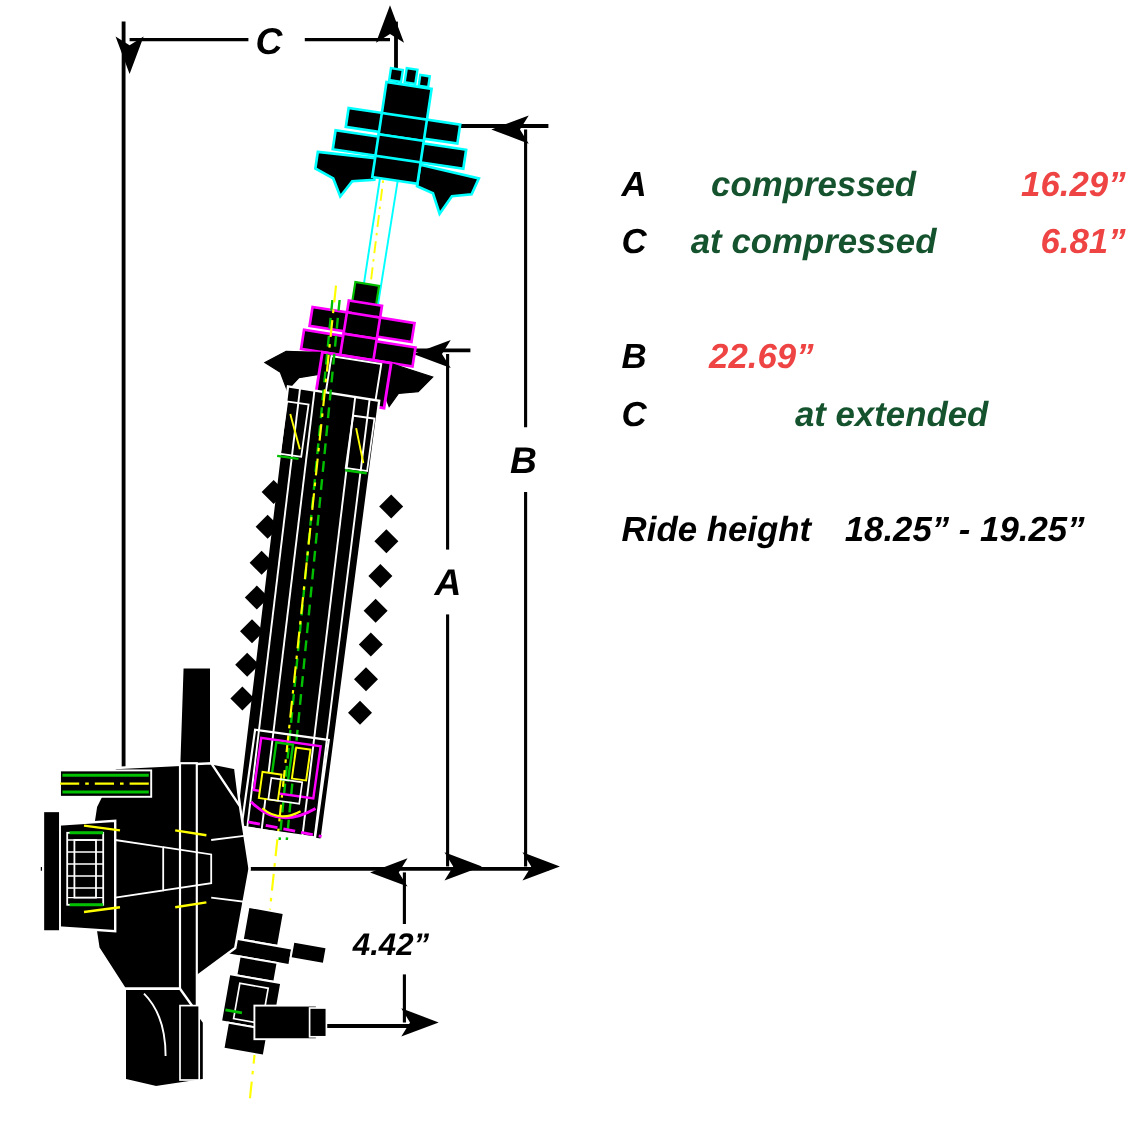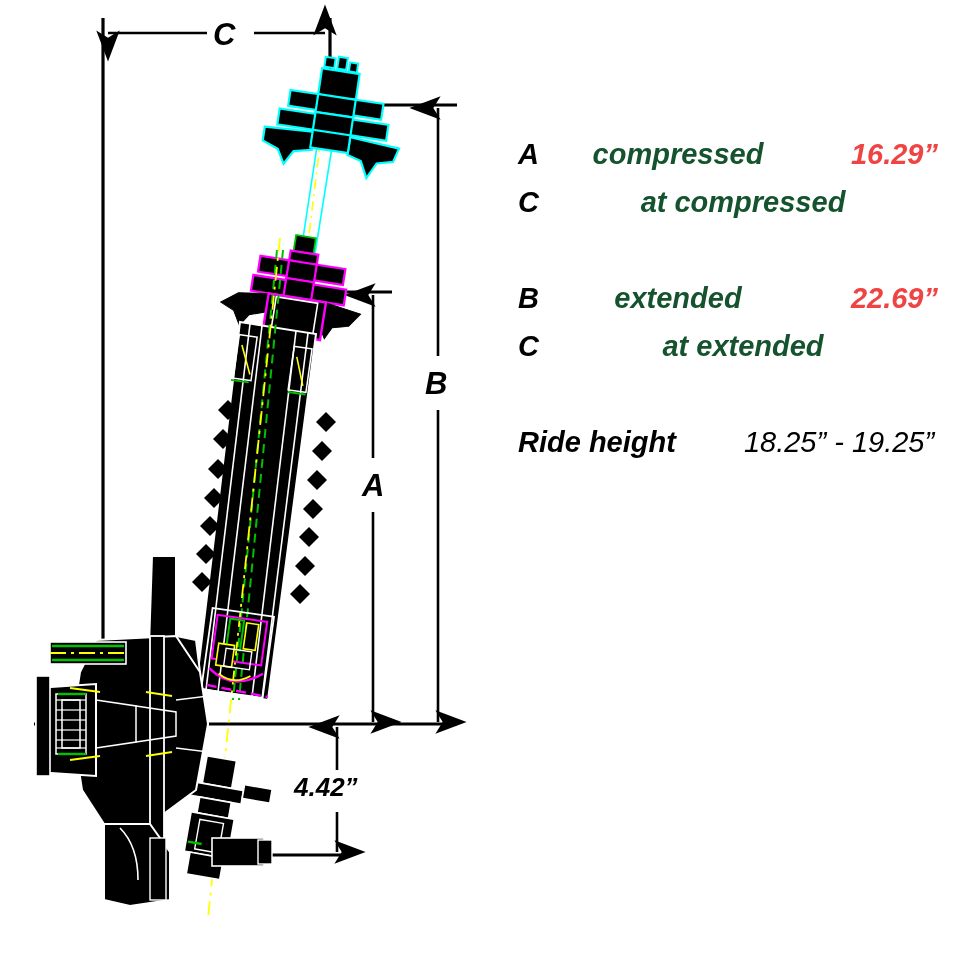--- a/index.html
+++ b/index.html
@@ -63,31 +63,30 @@
     font-weight: bold;
     font-size: 29px;
     color: #ef4444;
     flex: 0 0 130px;
     text-align: right;
   }
   .ride-row {
     display: flex;
     align-items: flex-end;
     white-space: nowrap;
-    gap: 40px;
   }
   .ride-label {
     font-style: italic;
     font-weight: bold;
     font-size: 29px;
     color: #000;
   }
   .ride-value {
     font-style: italic;
-    font-weight: normal;
+    font-weight: bold;
     font-size: 29px;
     color: #000;
     margin-left: 28px;
   }
   .dim-label {
     position: absolute;
     font-style: italic;
     font-weight: bold;
     font-size: 31px;
     color: #000;
@@ -332,27 +331,27 @@
 
     <div class="spec-row">
       <span class="spec-letter">A</span>
       <span class="spec-name">compressed</span>
       <span class="spec-value">16.29”</span>
     </div>
 
     <div class="spec-row">
       <span class="spec-letter">C</span>
       <span class="spec-name">at compressed</span>
+      <span class="spec-value">6.81”</span>
     </div>
 
     <div class="spec-row gap"></div>
 
     <div class="spec-row">
       <span class="spec-letter">B</span>
-      <span class="spec-name">extended</span>
       <span class="spec-value">22.69”</span>
     </div>
 
     <div class="spec-row">
       <span class="spec-letter">C</span>
       <span class="spec-name">at extended</span>
     </div>
 
     <div class="spec-row gap"></div>
 

